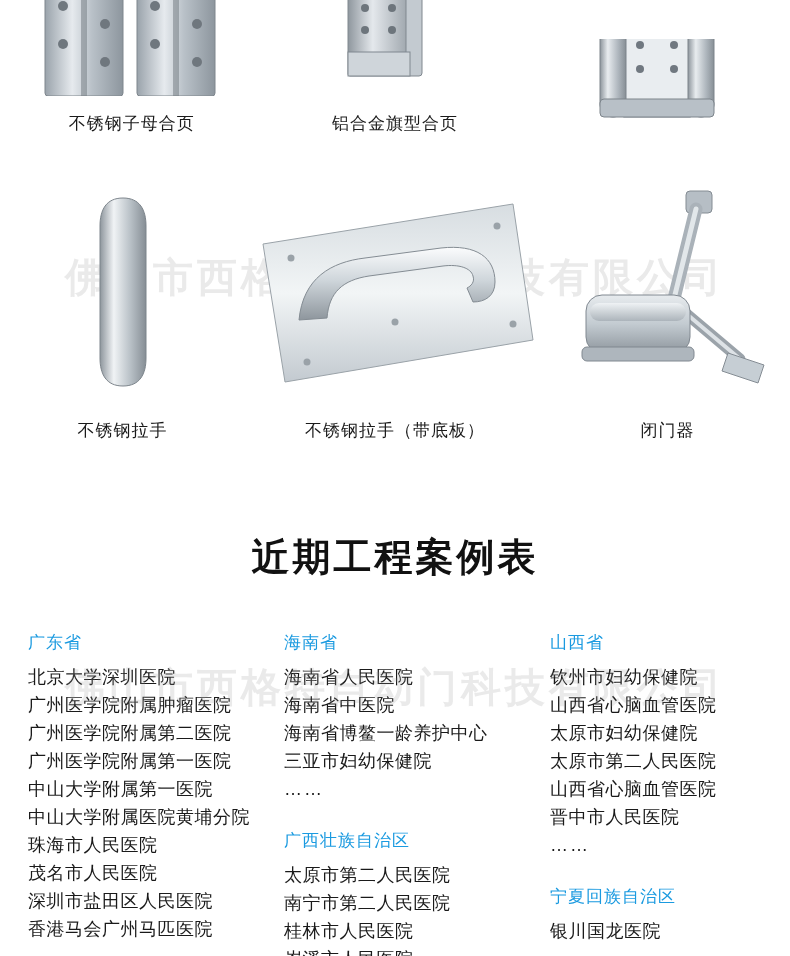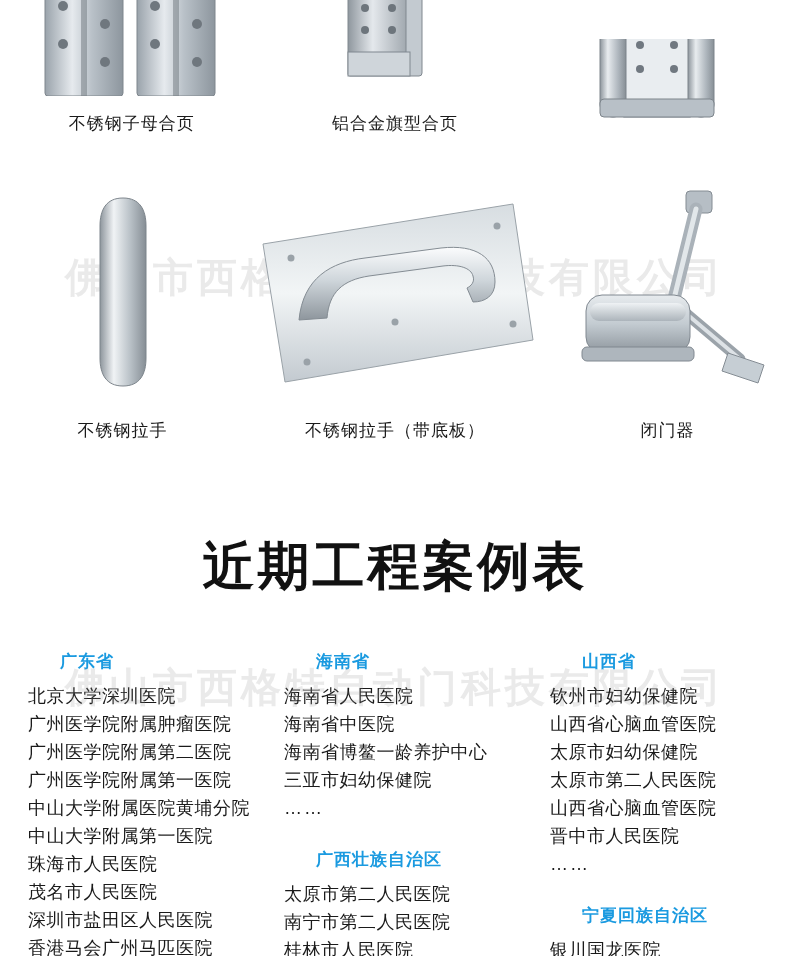--- a/index.html
+++ b/index.html
@@ -66,21 +66,21 @@
     font-size: 17px;
     color: #1a1a1a;
     margin-top: 16px;
     letter-spacing: 1px;
   }
   .row2 .pcap { margin-top: 22px; }
 
   
   .section-title {
     text-align: center;
-    font-size: 52px;
+    font-size: 38px;
     font-weight: bold;
     color: #111;
     letter-spacing: 3px;
     margin-top: 90px;
   }
 
   
   .cases {
     display: flex;
     margin-top: 48px;
@@ -91,24 +91,23 @@
   .col {
     flex: 1 1 33.333%;
     padding-right: 10px;
     box-sizing: border-box;
   }
   .col.c2 { padding-left: 10px; }
   .col.c3 { padding-left: 30px; }
   .prov {
     color: #1a9ae0;
     font-size: 17px;
-    font-weight: bold;
+    font-weight: normal;
     margin-bottom: 9px;
     letter-spacing: 1px;
-    margin-left: 32px;
   }
   .prov.gap { margin-top: 26px; }
   .hosp {
     font-size: 18px;
     line-height: 28px;
     color: #1a1a1a;
     letter-spacing: 0.5px;
   }
   .ell { letter-spacing: 2px; }
 </style>
@@ -285,22 +284,22 @@
 <div class="section-title">近期工程案例表</div>
 
 <div class="cases">
 
   <div class="col c1">
     <div class="prov">广东省</div>
     <div class="hosp">北京大学深圳医院</div>
     <div class="hosp">广州医学院附属肿瘤医院</div>
     <div class="hosp">广州医学院附属第二医院</div>
     <div class="hosp">广州医学院附属第一医院</div>
+    <div class="hosp">中山大学附属第一医院</div>
     <div class="hosp">中山大学附属医院黄埔分院</div>
-    <div class="hosp">中山大学附属第一医院</div>
     <div class="hosp">珠海市人民医院</div>
     <div class="hosp">茂名市人民医院</div>
     <div class="hosp">深圳市盐田区人民医院</div>
     <div class="hosp">香港马会广州马匹医院</div>
     <div class="hosp ell">……</div>
   </div>
 
   <div class="col c2">
     <div class="prov">海南省</div>
     <div class="hosp">海南省人民医院</div>

